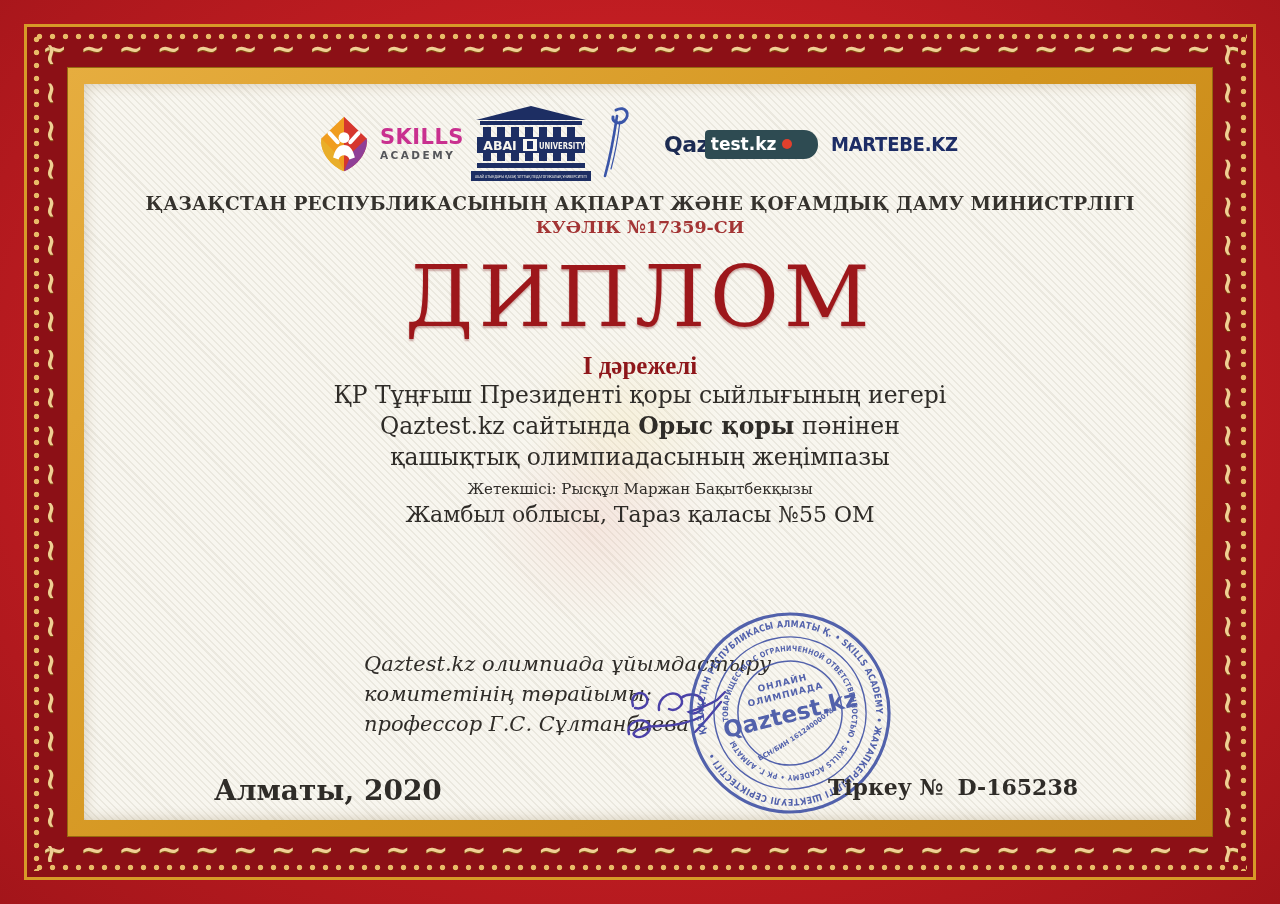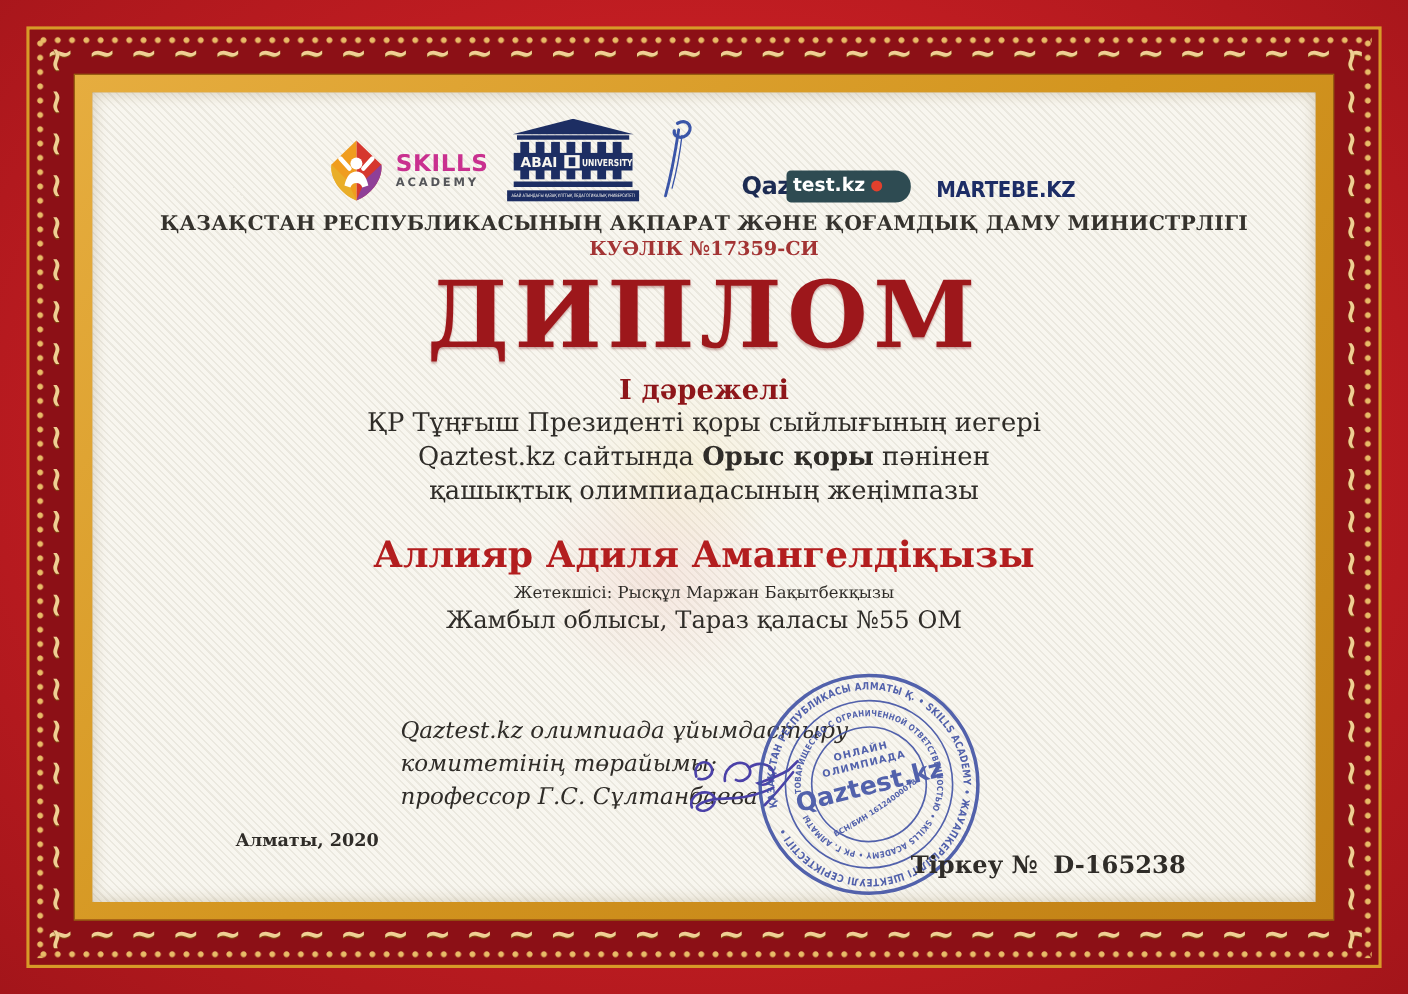--- a/index.html
+++ b/index.html
@@ -34,57 +34,57 @@
 
   
   .wm1 { position:absolute; left:352px; top:300px; width:320px; height:280px; border-radius:50%;
     background:radial-gradient(closest-side, rgba(236,168,158,.20), rgba(236,168,158,0) 72%); }
   .wm2 { position:absolute; left:400px; top:220px; width:280px; height:240px; border-radius:50%;
     background:radial-gradient(closest-side, rgba(242,214,120,.16), rgba(242,214,120,0) 70%); }
 
   
   .content { position:absolute; inset:0; display:flex; flex-direction:column; align-items:center; }
 
-  .logo-row { margin-top:20px; display:flex; align-items:flex-end; gap:16px; height:80px; }
+  .logo-row { margin-top:20px; display:flex; align-items:center; gap:6px; height:80px; }
   .skills-text { display:flex; flex-direction:column; justify-content:center; line-height:1; }
   .skills-title { font-family:"DejaVu Sans", sans-serif; font-weight:800; font-size:21px; color:#c9308f; letter-spacing:.5px; }
   .skills-sub   { font-family:"DejaVu Sans", sans-serif; font-weight:600; font-size:10.5px; color:#55565a; letter-spacing:2.5px; margin-top:2px; }
   .skills-logo { display:flex; align-items:center; gap:7px; }
   .til-logo { display:flex; align-items:center; gap:8px; }
   .til-text { font-family:"DejaVu Sans", sans-serif; color:#3a55a8; font-size:13.5px; font-weight:600; line-height:1.15; text-align:left; }
   .qaztest-logo { display:flex; align-items:center; }
   .qaz-left { font-family:"DejaVu Sans", sans-serif; font-weight:800; font-size:22px; color:#1c2b52; letter-spacing:-.5px;padding-left:26px; }
   .qaz-box { margin-left:-4px; background:#2e4b52; color:#fff; font-family:"DejaVu Sans", sans-serif;
     font-weight:800; font-size:17px; padding:4px 26px 5px 6px; border-radius:4px 14px 14px 4px;
     display:flex; align-items:center; gap:6px; }
   .qaz-dot { width:10px; height:10px; border-radius:50%; background:#e2402d; }
   .martebe { font-family:"DejaVu Sans", sans-serif; font-weight:800; font-size:20px; color:#1d2d66;
     letter-spacing:-.3px; display:inline-block; transform:scaleX(.9); }
 
   .ministry { margin-top:9px; font-weight:700; font-size:18.5px; color:#35322d; letter-spacing:.2px; }
   .license  { margin-top:3px; font-weight:700; font-size:17.5px; color:#a33434; }
 
-  .diploma-title { margin-top:4px; font-weight:700; font-size:84px; line-height:1.06; color:#9d171b;
+  .diploma-title { margin-top:16px; font-weight:400; font-size:84px; line-height:1.06; color:#9d171b;
     letter-spacing:5px; text-shadow:0 2px 2px rgba(120,25,25,.35); }
-  .degree { margin-top:10px; font-weight:700; font-size:25px; color:#8e161a; }
+  .degree { margin-top:10px; font-weight:700; font-size:25px; color:#8e161a;font-family:Liberation Serif, serif; }
 
   .body-text { font-size:23.5px; color:#2f2c28; line-height:1.32; text-align:center; }
   .body-text b { font-weight:700; }
 
   .recipient-name { margin-top:22px; font-weight:700; font-size:33px; color:#b31e1f; }
   .supervisor { margin-top:7px; font-size:15px; color:#2f2c28; }
   .school { margin-top:4px; font-size:22px; color:#2f2c28; }
 
   .committee { position:absolute; left:280px; top:566px; font-style:italic; font-size:21px;
     line-height:1.42; color:#2f2c28; text-align:left; }
 
   .signature { position:absolute; left:515px; top:592px; }
   .stamp { position:absolute; left:601px; top:524px; opacity:.9; }
 
-  .place-year { position:absolute; left:130px; top:670px; font-weight:700; font-size:16px; color:#2f2c28; }
+  .place-year { position:absolute; left:130px; top:690px; font-weight:700; font-size:28px; color:#2f2c28; }
   .reg { position:absolute; right:118px; top:690px; font-size:22px; color:#2f2c28; display:flex; gap:14px;margin-left:24px; }
   .reg-label { font-weight:700; }
   .reg-number { font-weight:600; }
 </style>
 </head>
 <body>
 
 <div class="canvas">
 
   <div class="gold-line"></div>
@@ -173,21 +173,20 @@
       <div class="body-text">
         <div>ҚР Тұңғыш Президенті қоры сыйлығының иегері</div>
         <div>
           <span>Qaztest.kz сайтында</span>
           <b>Орыс қоры</b>
           <span>пәнінен</span>
         </div>
         <div>қашықтық олимпиадасының жеңімпазы</div>
       </div>
 
-      <div class="recipient-name">Аллияр Адиля Амангелдіқызы</div>
       <div class="supervisor">Жетекшісі: Рысқұл Маржан Бақытбекқызы</div>
       <div class="school">Жамбыл облысы, Тараз қаласы №55 ОМ</div>
     </div>
 
     <div class="committee">
       <div>Qaztest.kz олимпиада ұйымдастыру</div>
       <div>комитетінің төрайымы:</div>
       <div>профессор Г.С. Сұлтанбаева</div>
     </div>
 

